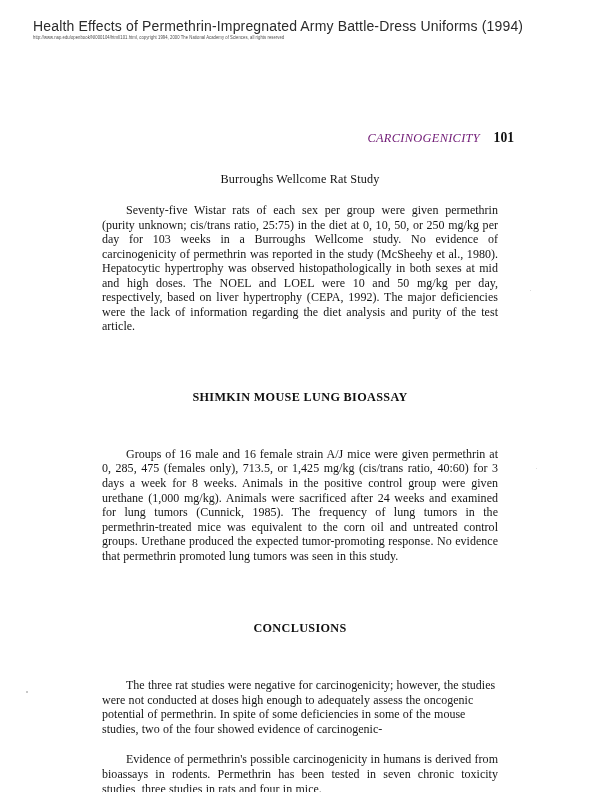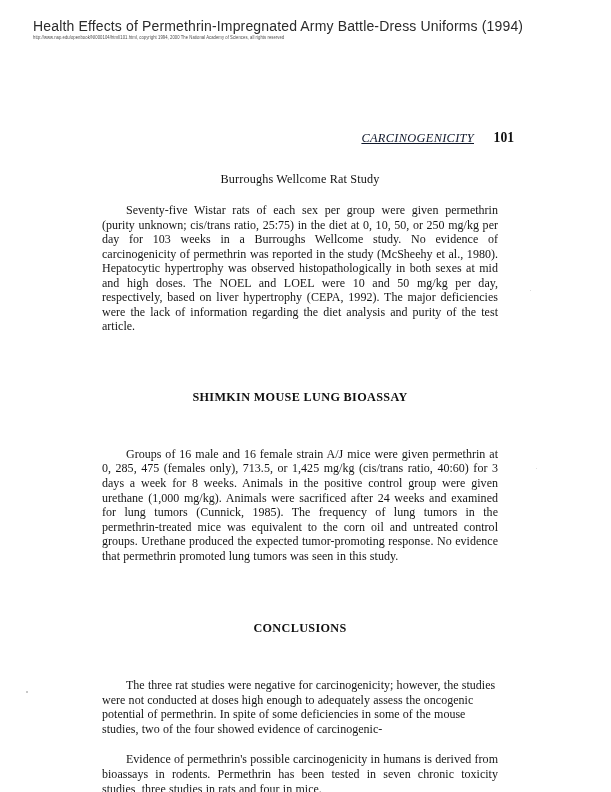--- a/index.html
+++ b/index.html
@@ -57,27 +57,26 @@
     display: flex;
     justify-content: flex-end;
     align-items: baseline;
     height: 16px;
     margin-bottom: 26px;
   }
   .running-head-title {
     font-style: italic;
     font-size: 12.4px;
     letter-spacing: 0.3px;
-    color: #0f172a;
-    text-decoration: underline;
+    color: #701a75;
   }
   .running-head-folio {
     font-weight: bold;
     font-size: 13.6px;
-    margin-left: 16px;
+    margin-left: 10px;
     min-width: 24px;
     text-align: right;
     color: #111;
   }
 
   
   .head-sub {
     text-align: center;
     font-weight: normal;
     font-size: 12.2px;

